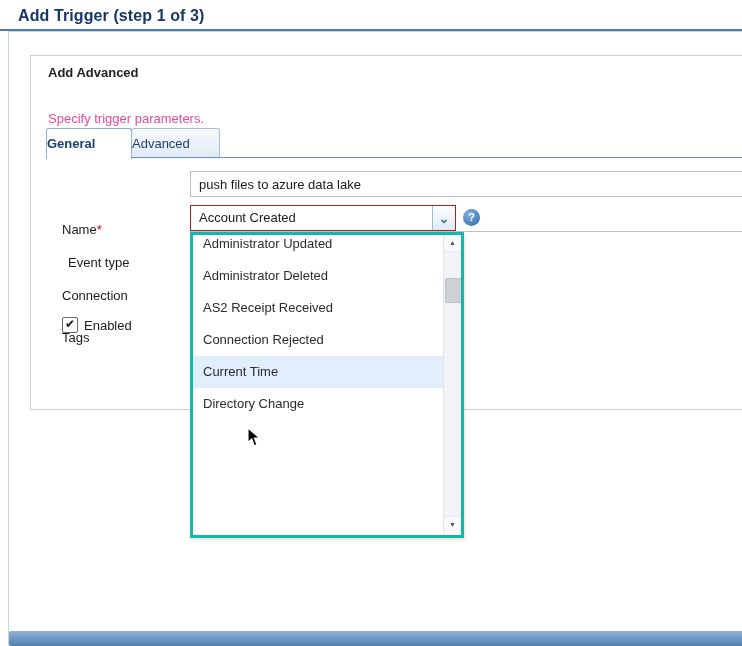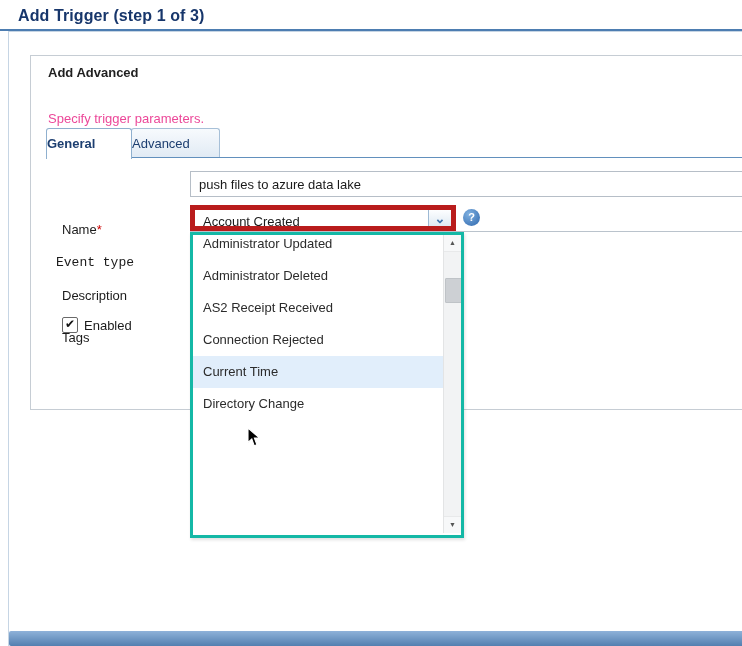--- a/index.html
+++ b/index.html
@@ -47,21 +47,21 @@
   
   .form-label { position:absolute; color:#1b1b1b;margin-top:44px; }
   .req { color:#cc0000; }
   .name-input {
     position:absolute; left:190px; top:171px; width:544px; height:24px;
     border:1px solid #b6bec7; padding:0 8px; font:13px "Liberation Sans",sans-serif;
     color:#1a1a1a; outline:none; background:#fff;
   }
   .combobox {
     position:absolute; left:190px; top:205px; width:266px; height:26px;
-    border:5px solid #b91c1c; background:#fff; display:flex; box-sizing:border-box; z-index:2;
+    border:1px solid #b91c1c; background:#fff; display:flex; box-sizing:border-box; z-index:2;
   }
   .combo-value { flex:1; line-height:24px; padding-left:8px; color:#1a1a1a; white-space:nowrap; overflow:hidden; }
   .combo-btn {
     width:22px; border-left:1px solid #9db9d4; background:linear-gradient(#fdfeff,#dfeaf3);
     display:flex; align-items:center; justify-content:center; color:#3f74ad;
     font-size:13px; font-weight:bold; line-height:1;
   }
   .help-icon {
     position:absolute; left:463px; top:209px; width:17px; height:17px; border-radius:50%;
     background:radial-gradient(circle at 35% 30%, #7fb0e0, #2e67ad);
@@ -114,22 +114,22 @@
 
   <div class="inner-box"></div>
   <div class="box-heading">Add Advanced</div>
   <div class="box-subheading">Specify trigger parameters.</div>
 
   <div class="tab-line"></div>
   <div class="tab tab-general">General</div>
   <div class="tab tab-advanced">Advanced</div>
 
   <div class="form-label" style="left:62px; top:178px;"><span>Name</span><span class="req">*</span></div>
-  <div class="form-label" style="left:56px; top:211px;font-family:Liberation Mono, monospace;">Event type</div>
-  <div class="form-label" style="left:62px; top:244px;">Description</div>
+  <div class="form-label" style="left:68px; top:211px;">Event type</div>
+  <div class="form-label" style="left:62px; top:244px;">Connection</div>
   <div class="form-label" style="left:62px; top:286px;">Tags</div>
 
   <input class="name-input" type="text" value="push files to azure data lake" style="">
 
   <div class="combobox">
     <div class="combo-value">Account Created</div>
     <div class="combo-btn">⌄</div>
   </div>
   <div class="help-icon">?</div>
 

